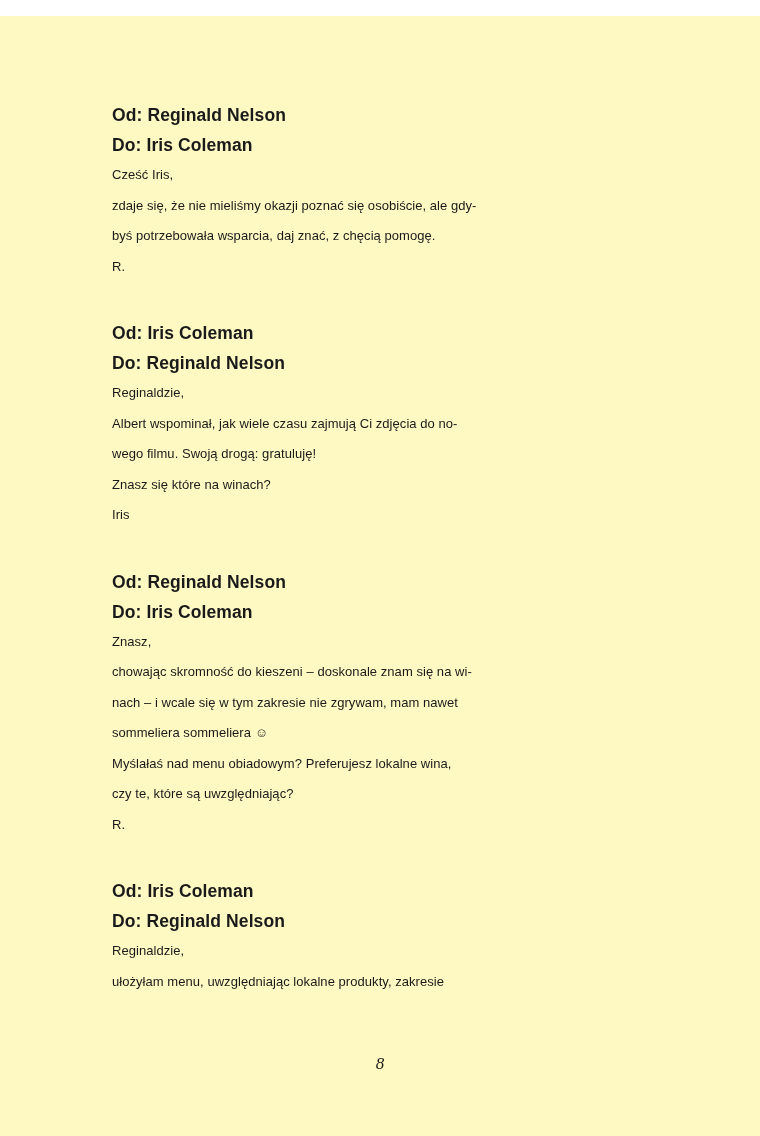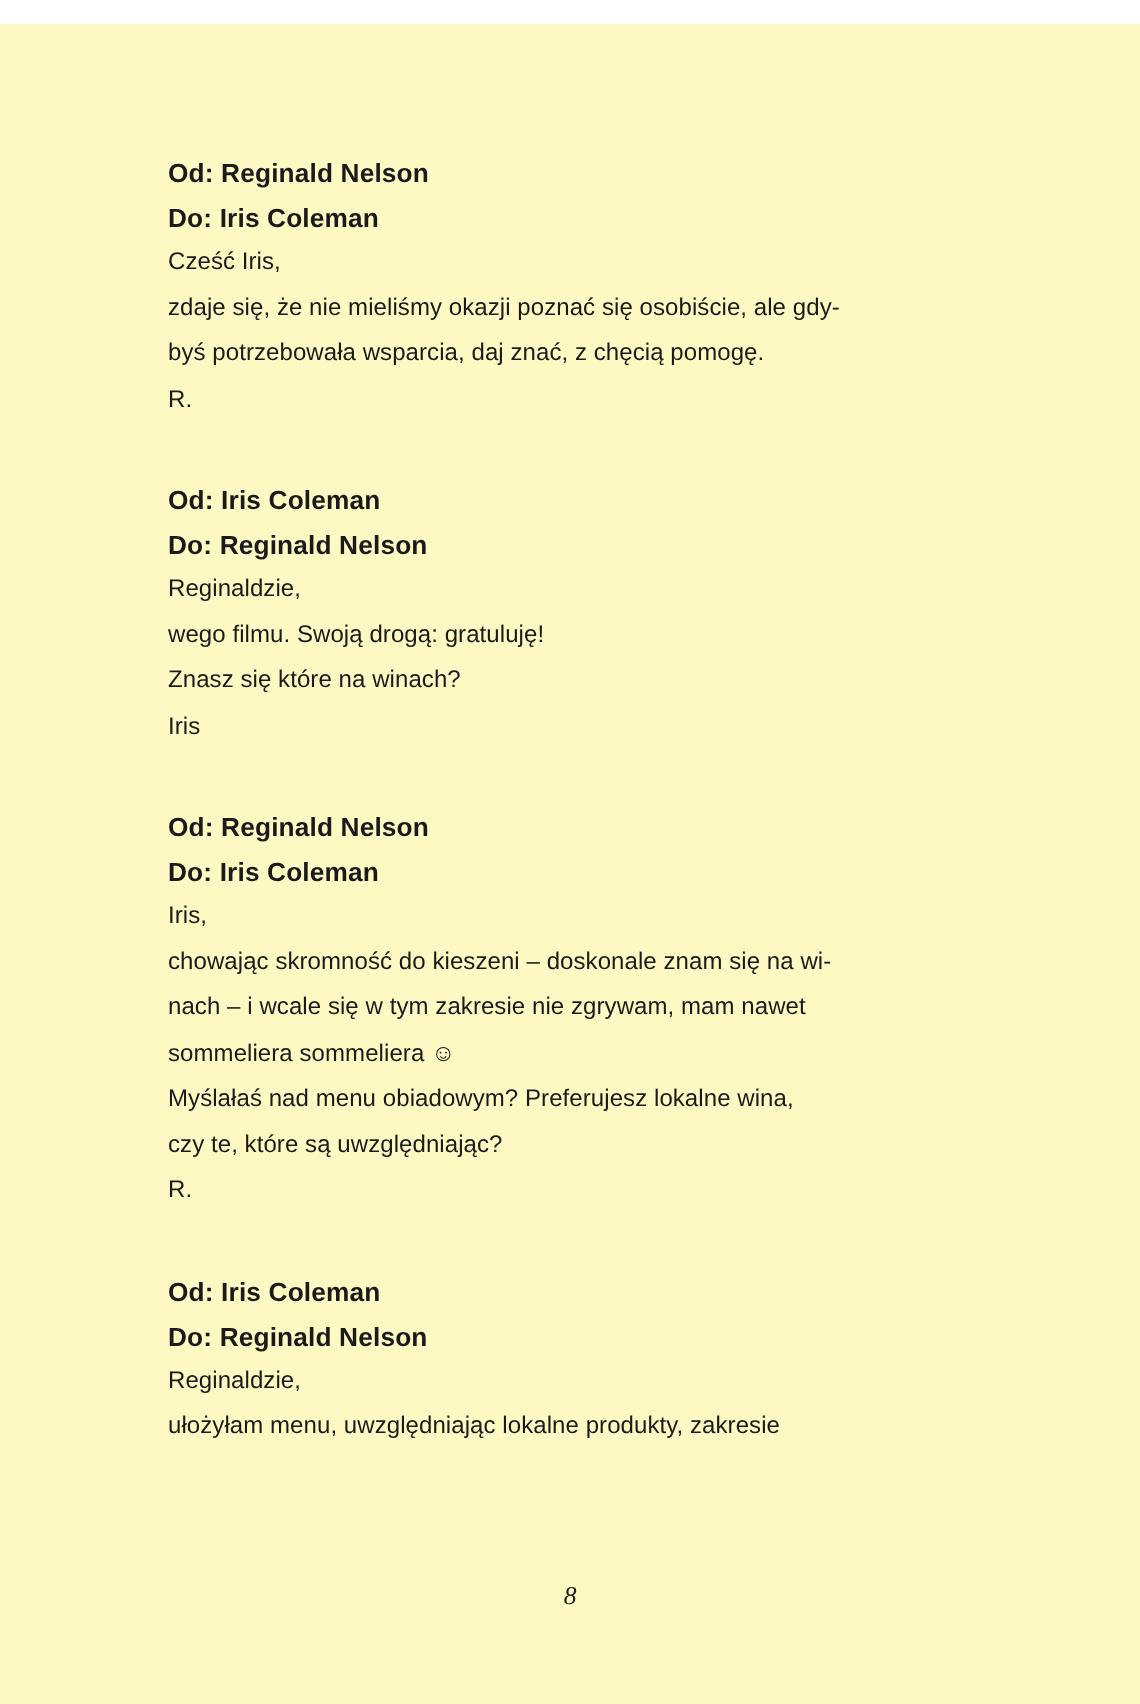--- a/index.html
+++ b/index.html
@@ -29,21 +29,21 @@
   .msg:last-child {
     margin-bottom: 0;
   }
   .hdr {
     font-weight: bold;
     font-size: 17.5px;
     line-height: 30px;
     letter-spacing: 0.1px;
   }
   .body-line {
-    font-size: 16px;
+    font-size: 13px;
     line-height: 30.5px;
     letter-spacing: 0.05px;
     white-space: pre-wrap;
   }
   .folio {
     position: absolute;
     left: 0;
     right: 0;
     top: 1038px;
     text-align: center;
@@ -65,29 +65,30 @@
       <div class="body-line">Cześć Iris,</div>
       <div class="body-line">zdaje się, że nie mieliśmy okazji poznać się osobiście, ale gdy-</div>
       <div class="body-line">byś potrzebowała wsparcia, daj znać, z chęcią pomogę.</div>
       <div class="body-line">R.</div>
     </div>
 
     <div class="msg">
       <div class="hdr">Od: Iris Coleman</div>
       <div class="hdr">Do: Reginald Nelson</div>
       <div class="body-line">Reginaldzie,</div>
+      <div class="body-line">Albert wspominał, jak wiele czasu zajmują Ci zdjęcia do no-</div>
       <div class="body-line">wego filmu. Swoją drogą: gratuluję!</div>
       <div class="body-line">Znasz się które na winach?</div>
       <div class="body-line">Iris</div>
     </div>
 
     <div class="msg">
       <div class="hdr">Od: Reginald Nelson</div>
       <div class="hdr">Do: Iris Coleman</div>
-      <div class="body-line">Iris,</div>
+      <div class="body-line">Znasz,</div>
       <div class="body-line">chowając skromność do kieszeni – doskonale znam się na wi-</div>
       <div class="body-line">nach – i wcale się w tym zakresie nie zgrywam, mam nawet</div>
       <div class="body-line">sommeliera sommeliera ☺</div>
       <div class="body-line">Myślałaś nad menu obiadowym? Preferujesz lokalne wina,</div>
       <div class="body-line">czy te, które są uwzględniając?</div>
       <div class="body-line">R.</div>
     </div>
 
     <div class="msg">
       <div class="hdr">Od: Iris Coleman</div>

